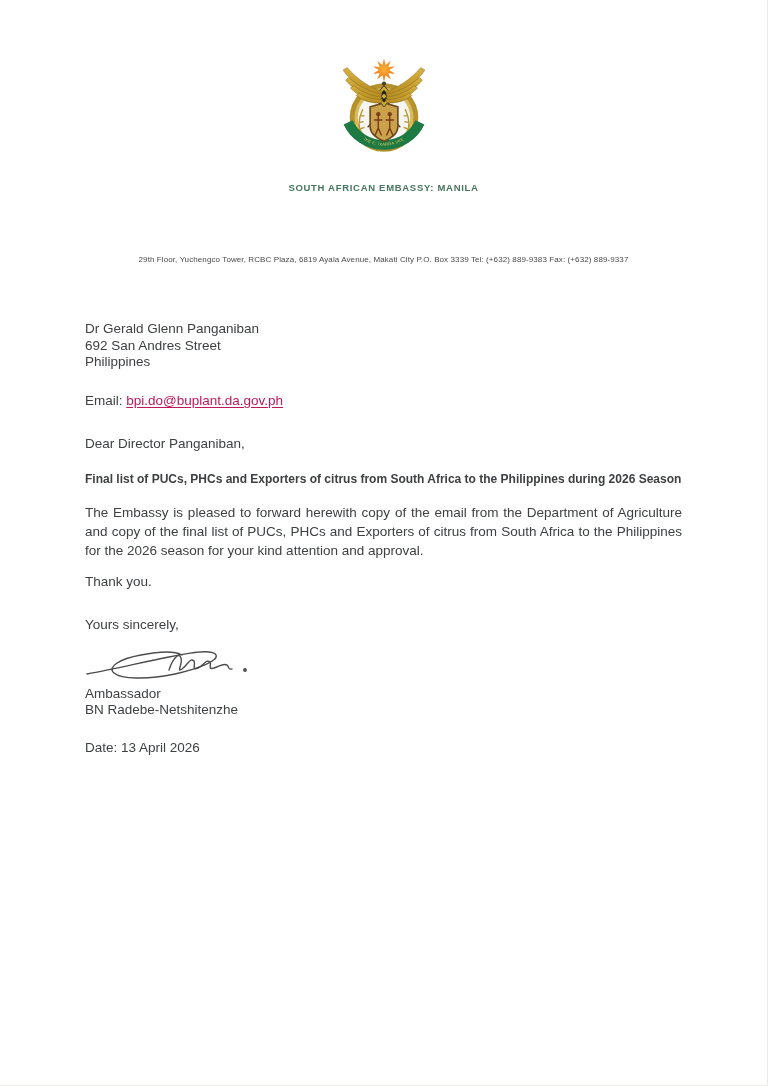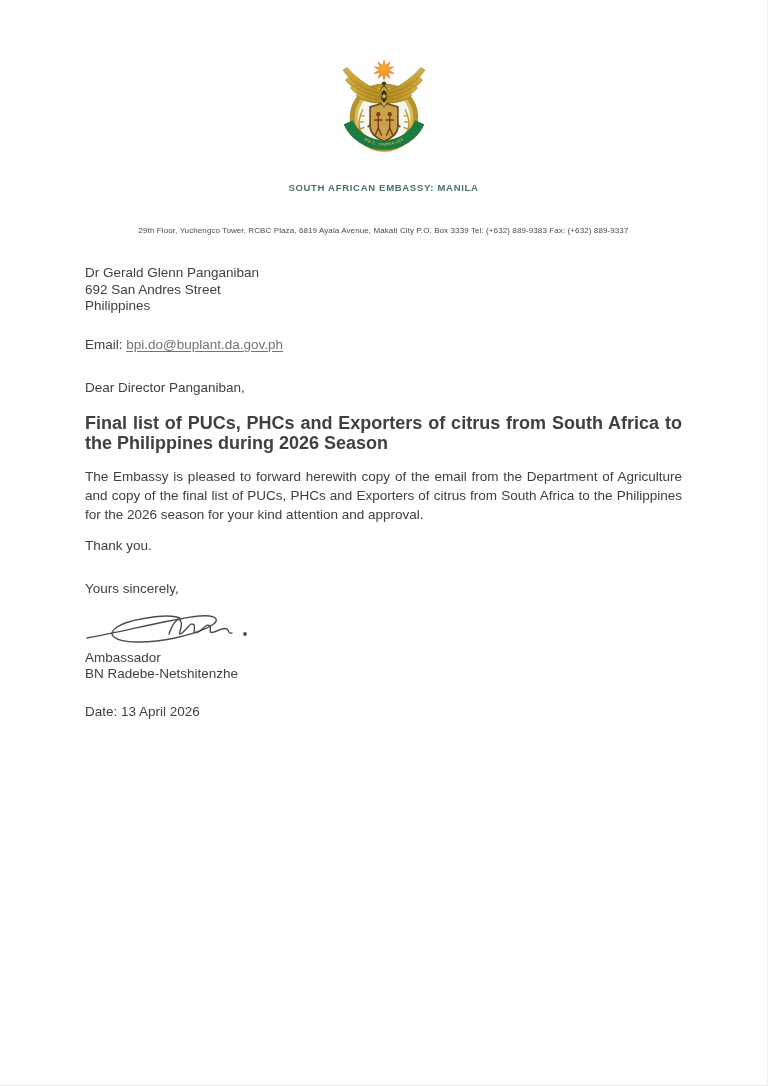--- a/index.html
+++ b/index.html
@@ -21,45 +21,45 @@
   .letterhead { text-align: center; }
   .crest { display: inline-block; width: 98px; height: 103px; }
   .embassy-title {
     margin-top: 18px;
     font-size: 9.5px;
     font-weight: 600;
     letter-spacing: 0.7px;
     color: #47755f;
   }
   .address-line {
-    margin-top: 33px;
+    margin-top: 62px;
     font-size: 8px;
     color: #4a4a4a;
     letter-spacing: 0.1px;
     text-align: center;
     white-space: nowrap;
   }
   .recipient {
-    margin-top: 30px;
+    margin-top: 57px;
     font-size: 13.5px;
     line-height: 16.5px;
   }
   .email-line {
     margin-top: 22px;
     font-size: 13.5px;
   }
   .email-link {
-    color: #737373;
+    color: #be185d;
     text-decoration: underline;
     text-underline-offset: 2px;
   }
   .salutation { margin-top: 28px; font-size: 13.5px; }
   .subject {
     margin-top: 18px;
-    font-size: 18px;
+    font-size: 12px;
     font-weight: bold;
     line-height: 20px;
     text-align: justify;
   }
   .body-par {
     margin-top: 14px;
     font-size: 13.5px;
     line-height: 19px;
     text-align: justify;
   }

